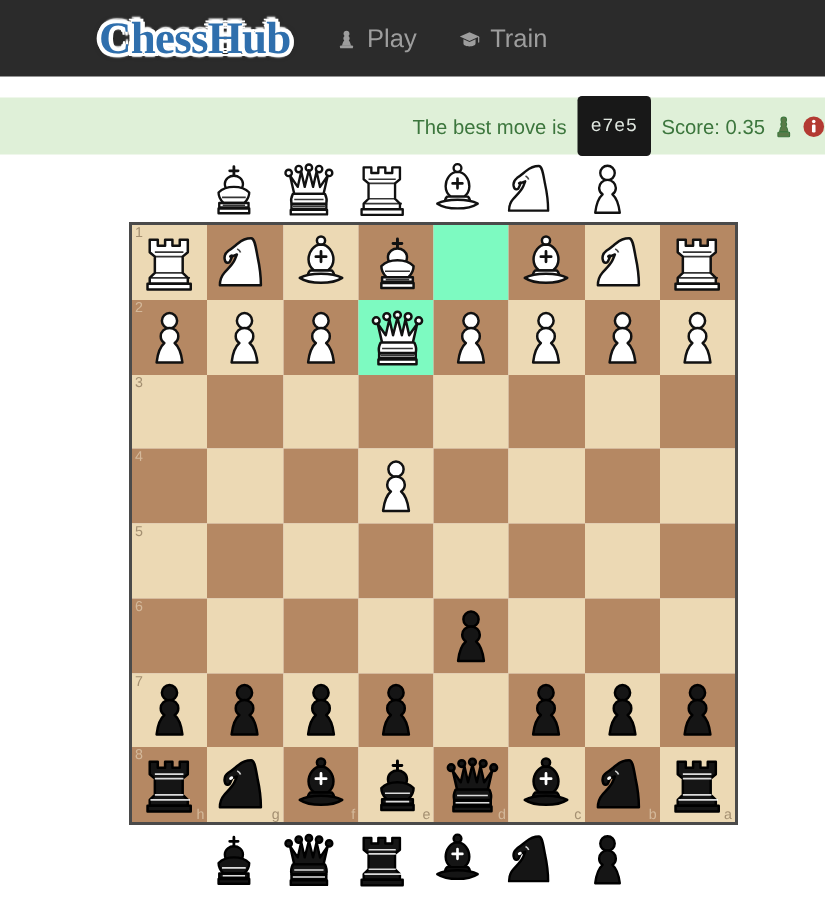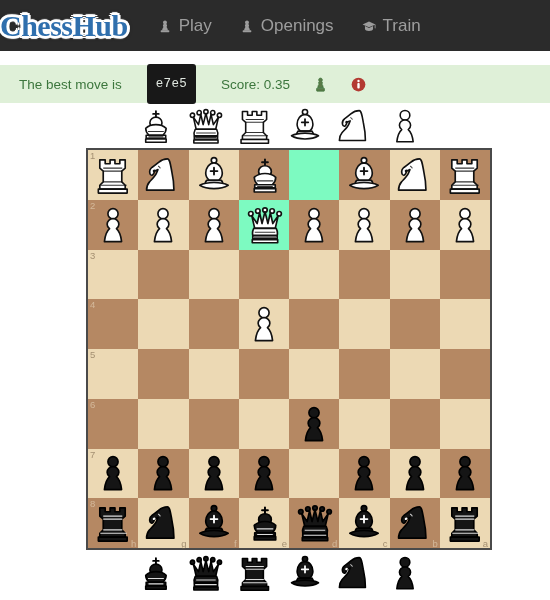--- a/index.html
+++ b/index.html
@@ -19,20 +19,21 @@
   .navbar {
     height: 51px;
     background: #2b2b2b;
     display: flex;
     align-items: stretch;
     position: relative;
   }
   .nav-brand {
     display: flex;
     align-items: center;
+    padding-left: 66px;
     padding-right: 14px;
   }
   .brand-text {
     font-family: "Liberation Serif", serif;
     font-weight: bold;
     font-size: 30px;
     line-height: 30px;
     color: #2f6fad;
     letter-spacing: -0.5px;
     -webkit-text-stroke: 0px;
@@ -82,21 +83,22 @@
   
   .status-bar {
     margin: 14px 0 0 0;
     background: #dff0d8;
     color: #3c763d;
     height: 38px;
     display: flex;
     align-items: center;
     padding-left: 19px;
     font-size: 13.5px;
-    gap: 25px;
+    gap: 7px;
+    justify-content: flex-end;
   }
   .status-text { white-space: nowrap; }
   .move-badge {
     background: #181818;
     color: #dfe6df;
     font-family: "Liberation Mono", monospace;
     font-size: 12.5px;
     padding: 14px 9px;
     border-radius: 3px;
     line-height: 1;
@@ -195,29 +197,20 @@
   </div>
   <div class="nav-items" id="nav-items">
       <div class="nav-item">
         <span class="nav-icon">
           <svg width="14" height="14" viewBox="0 0 24 24">
             <path d="M12 2.6c-1.9 0-3.4 1.5-3.4 3.4 0 1 .5 2 1.2 2.6-.8.6-1.4 1.6-1.4 2.7 0 .9.4 1.7 1 2.3-1.3 1.3-2.1 3.4-2.5 6.2h10.2c-.4-2.8-1.2-4.9-2.5-6.2.6-.6 1-1.4 1-2.3 0-1.1-.6-2.1-1.4-2.7.7-.6 1.2-1.6 1.2-2.6 0-1.9-1.5-3.4-3.4-3.4z" fill="currentColor"></path>
             <rect x="4.6" y="19.4" width="14.8" height="3.2" rx="1" fill="currentColor"></rect>
           </svg>
         </span>
         <span class="nav-label">Play</span>
-      </div>
-      <div class="nav-item">
-        <span class="nav-icon">
-          <svg width="14" height="14" viewBox="0 0 24 24">
-            <path d="M12 2.6c-1.9 0-3.4 1.5-3.4 3.4 0 1 .5 2 1.2 2.6-.8.6-1.4 1.6-1.4 2.7 0 .9.4 1.7 1 2.3-1.3 1.3-2.1 3.4-2.5 6.2h10.2c-.4-2.8-1.2-4.9-2.5-6.2.6-.6 1-1.4 1-2.3 0-1.1-.6-2.1-1.4-2.7.7-.6 1.2-1.6 1.2-2.6 0-1.9-1.5-3.4-3.4-3.4z" fill="currentColor"></path>
-            <rect x="4.6" y="19.4" width="14.8" height="3.2" rx="1" fill="currentColor"></rect>
-          </svg>
-        </span>
-        <span class="nav-label">Openings</span>
       </div>
       <div class="nav-item">
         <span class="nav-icon">
           <svg width="15" height="14" viewBox="0 0 26 24">
             <path d="M13 3.5 25 9l-12 5.5L1 9z" fill="currentColor"></path>
             <path d="M5.5 12.2v5.4c0 2 3.4 3.6 7.5 3.6s7.5-1.6 7.5-3.6v-5.4L13 15.6z" fill="currentColor"></path>
             <rect x="23.6" y="9" width="1.5" height="7.5" rx="0.7" fill="currentColor"></rect>
           </svg>
         </span>
         <span class="nav-label">Train</span>

